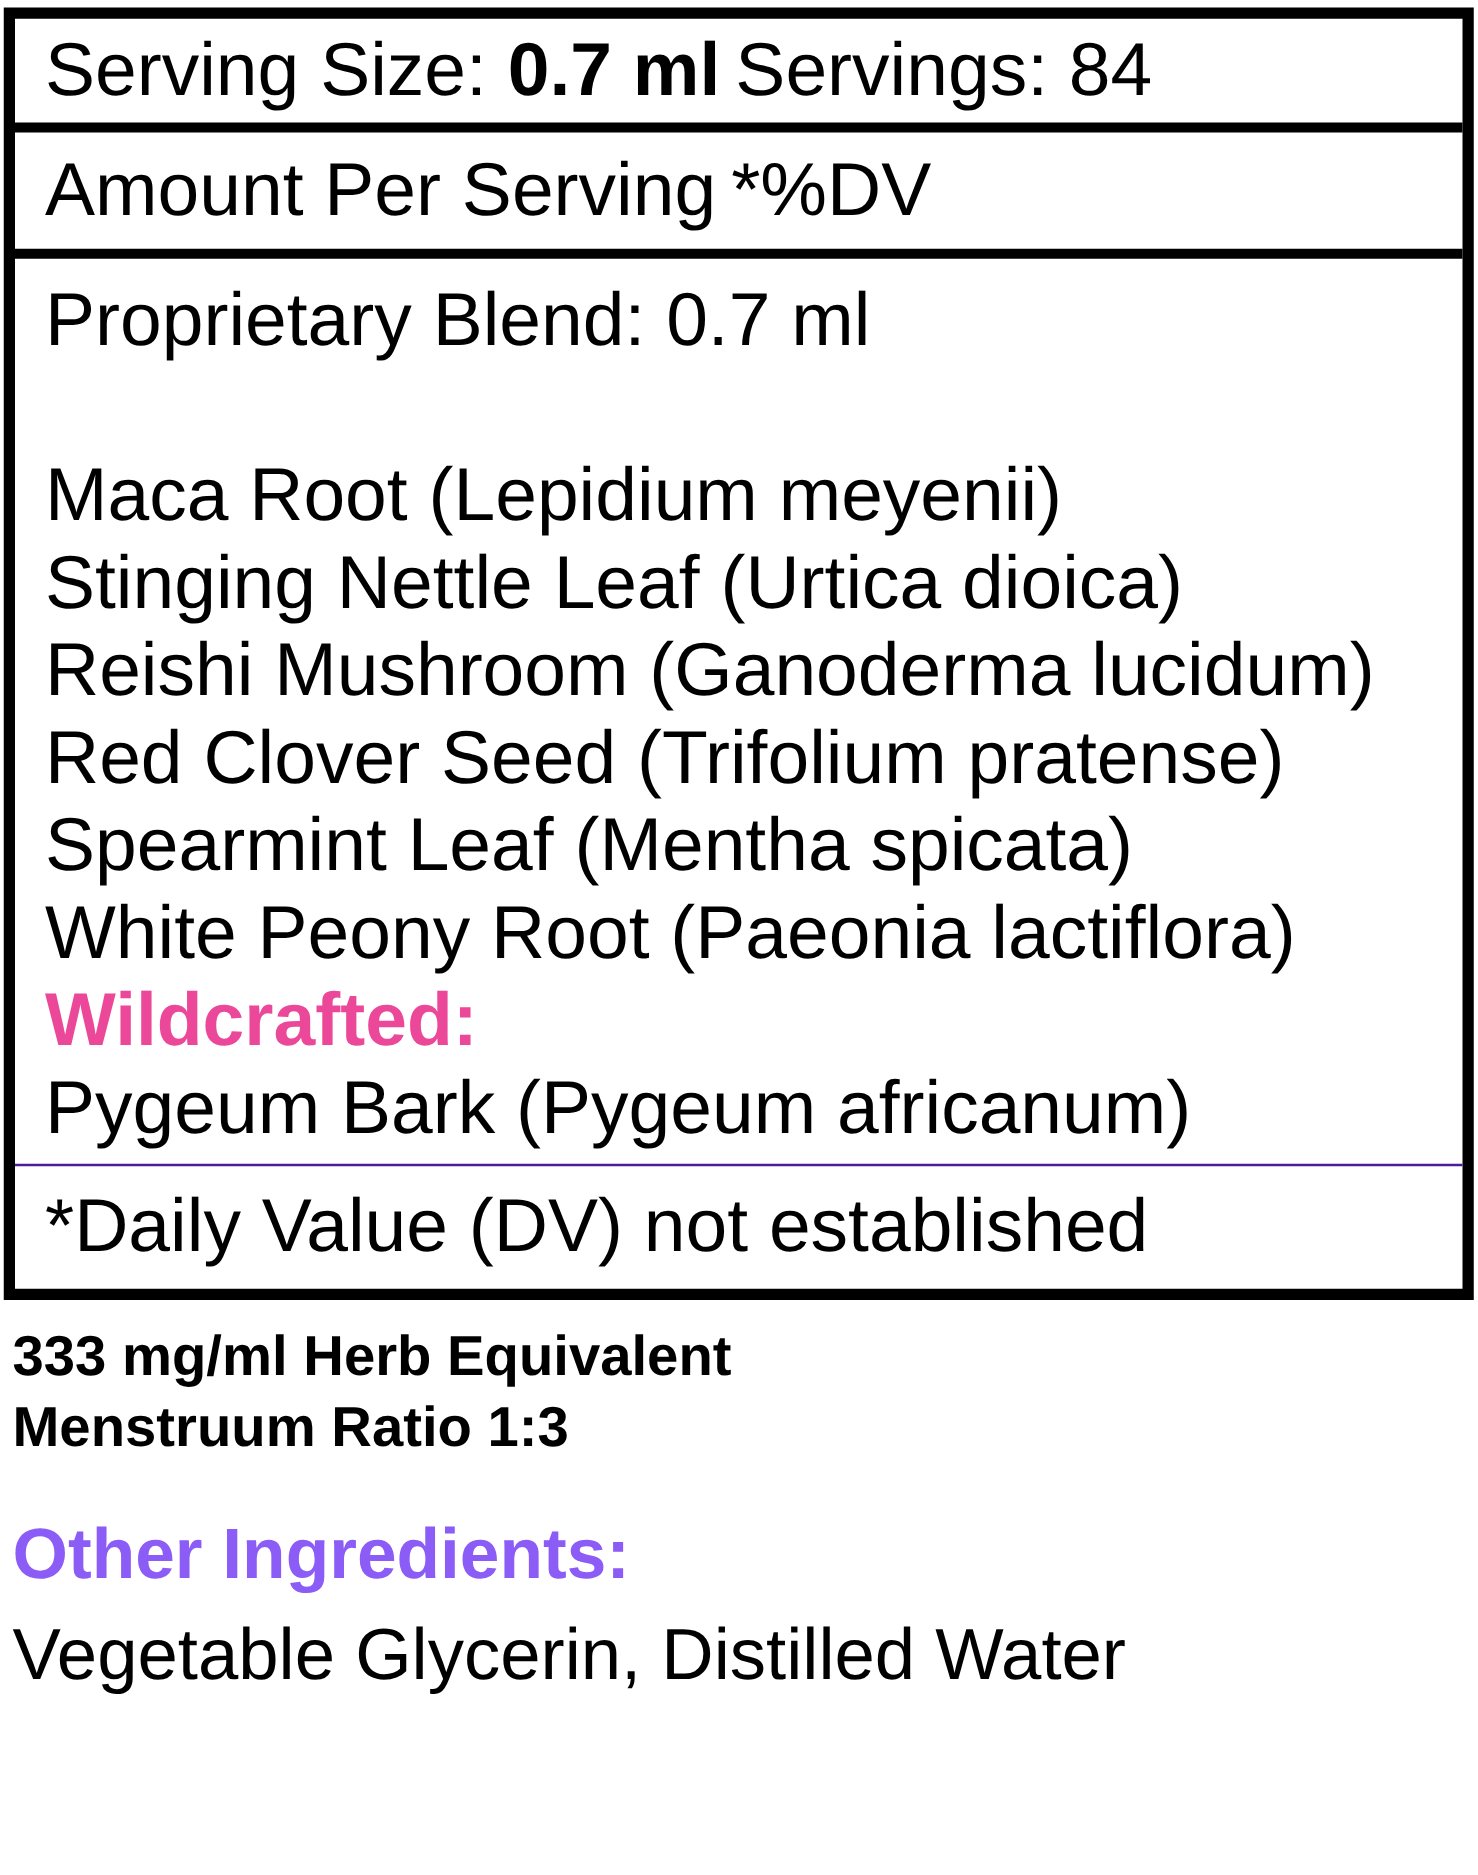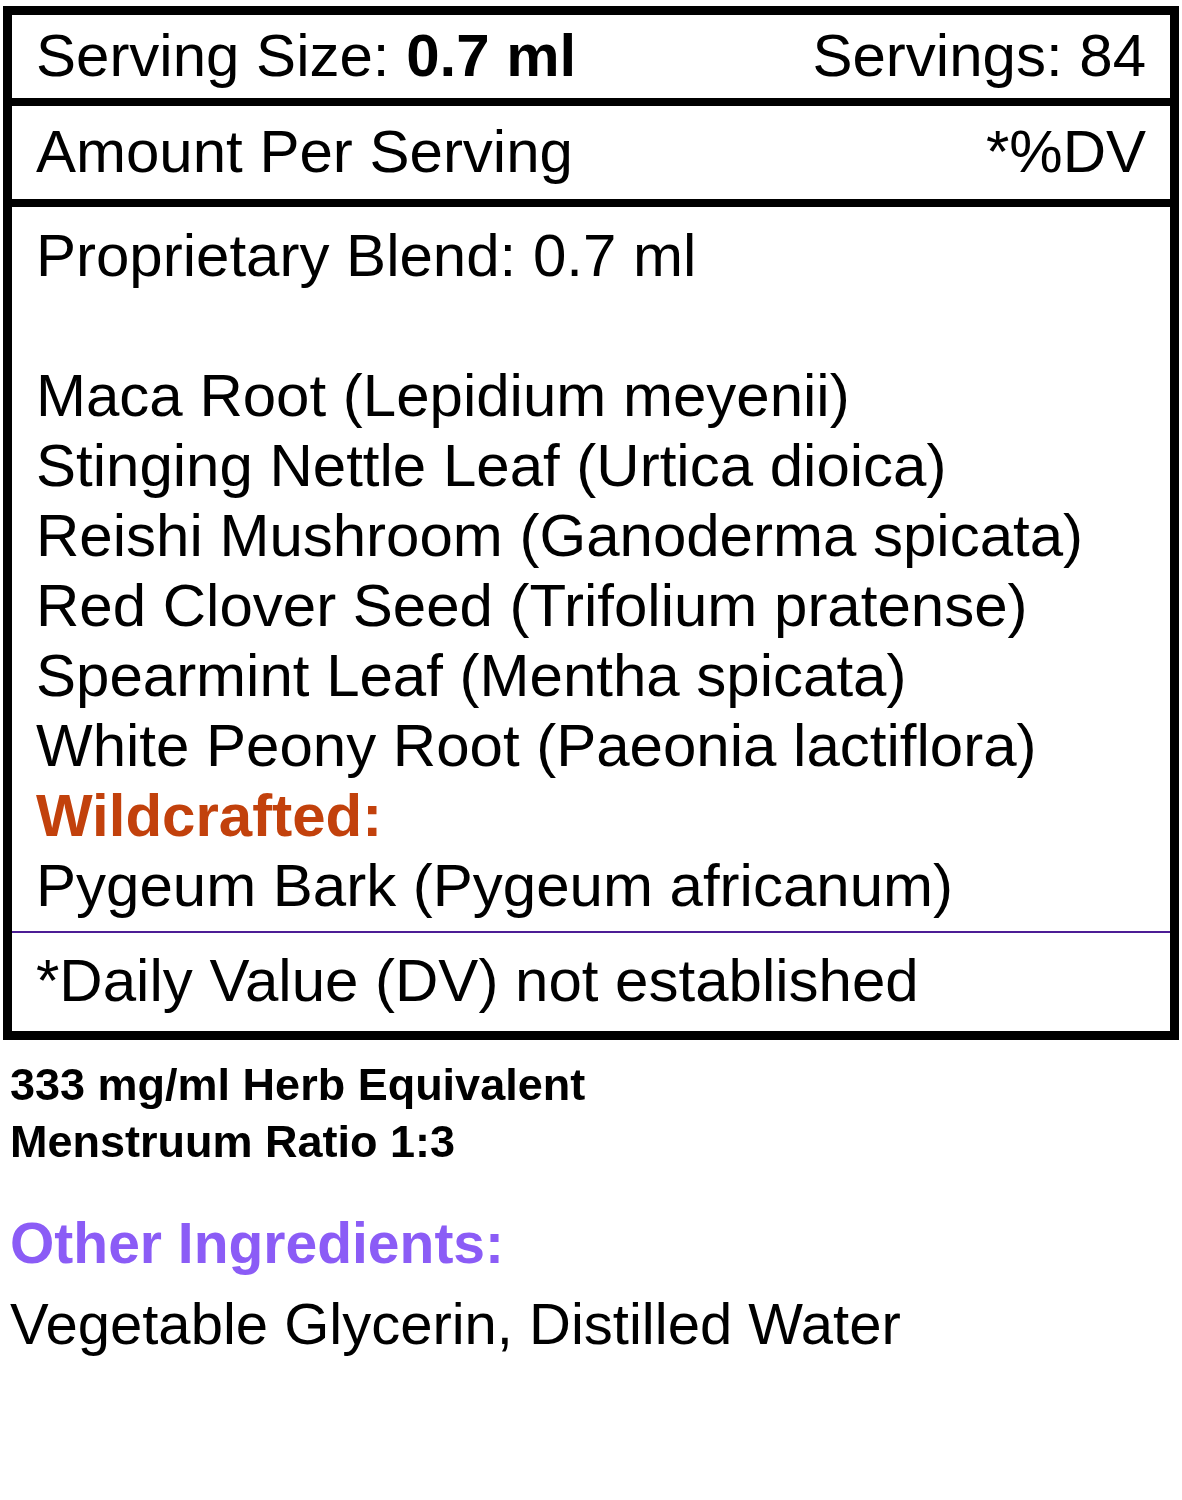--- a/index.html
+++ b/index.html
@@ -26,21 +26,20 @@
   }
   .title-text {
     margin: 0;
     font-size: 76px;
     font-weight: bold;
     color: #1b2b7b;
     letter-spacing: 0px;
   }
   .flex-row {
     display: flex;
-    justify-content: space-between;
     align-items: center;
     font-size: 60px;
     gap: 12px;
   }
   .serving-row {
     padding: 6px 24px 8px 24px;
     border-bottom: 8px solid #000000;
   }
   .amount-row {
     padding: 11px 24px 13px 24px;
@@ -49,21 +48,21 @@
   .bold { font-weight: bold; }
   .blend-section {
     font-size: 60px;
     line-height: 70px;
     padding: 14px 24px 10px 24px;
     border-bottom: 2px solid #4c1d95;
   }
   .blank-line { height: 70px; }
   .wildcrafted-label {
     font-weight: bold;
-    color: #c2410c;
+    color: #ec4899;
   }
   .dv-row {
     font-size: 60px;
     padding: 13px 24px 16px 24px;
   }
   .below-box {
     padding: 16px 0 0 10px;
   }
   .bold-note {
     font-weight: bold;
@@ -98,21 +97,21 @@
   <div class="flex-row amount-row">
     <div>Amount Per Serving</div>
     <div>*%DV</div>
   </div>
 
   <div class="blend-section">
     <div>Proprietary Blend: 0.7 ml</div>
     <div class="blank-line"></div>
     <div class="ingredient">Maca Root (Lepidium meyenii)</div>
     <div class="ingredient">Stinging Nettle Leaf (Urtica dioica)</div>
-    <div class="ingredient">Reishi Mushroom (Ganoderma spicata)</div>
+    <div class="ingredient">Reishi Mushroom (Ganoderma lucidum)</div>
     <div class="ingredient">Red Clover Seed (Trifolium pratense)</div>
     <div class="ingredient">Spearmint Leaf (Mentha spicata)</div>
     <div class="ingredient">White Peony Root (Paeonia lactiflora)</div>
     <div class="wildcrafted-label">Wildcrafted:</div>
     <div class="ingredient">Pygeum Bark (Pygeum africanum)</div>
   </div>
 
   <div class="dv-row">*Daily Value (DV) not established</div>
 
 </div>

